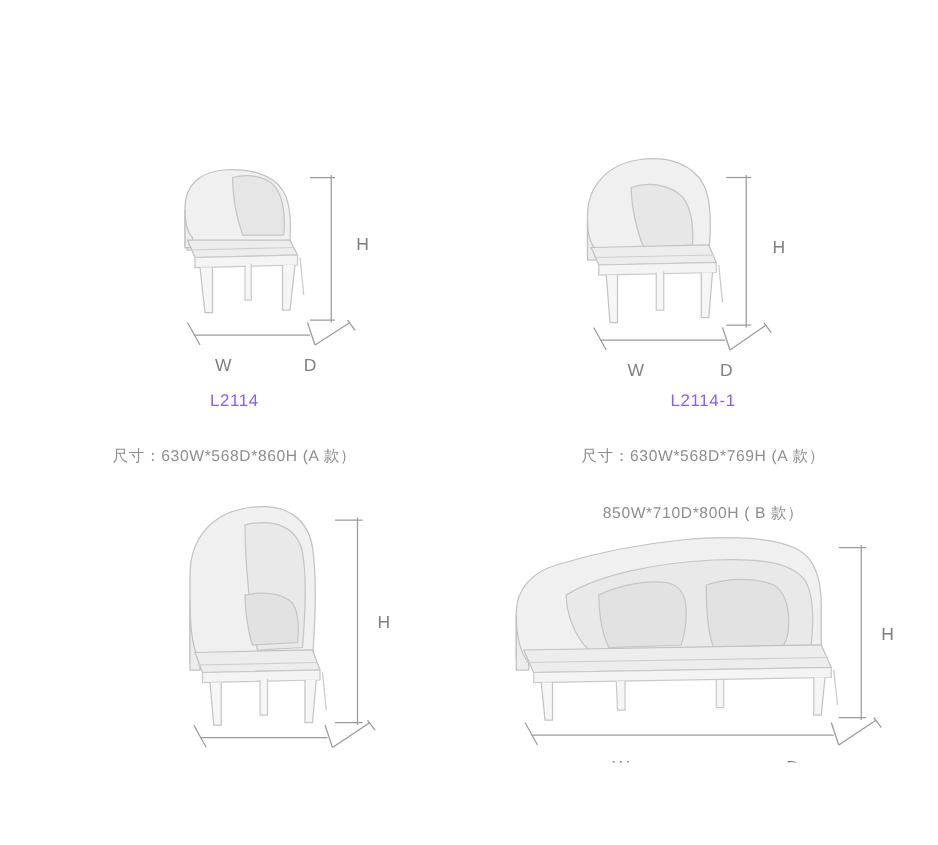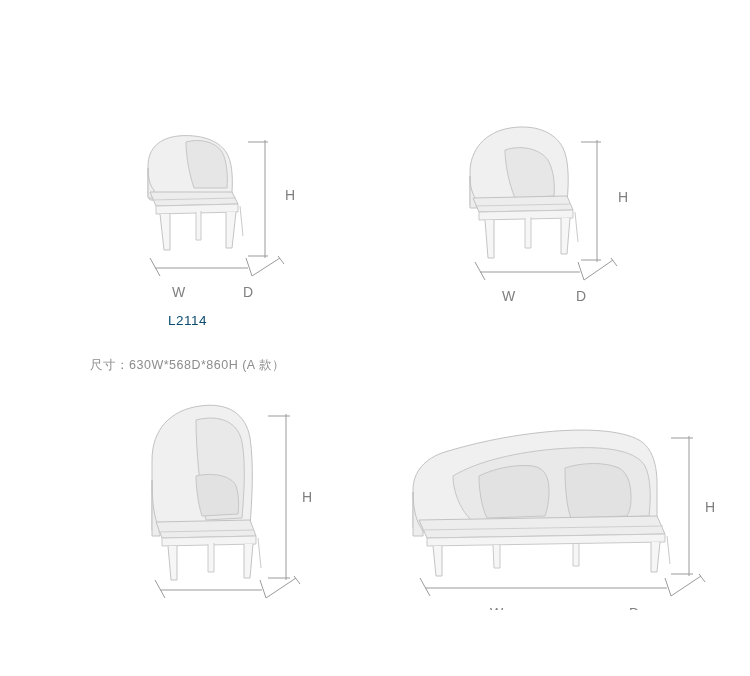--- a/index.html
+++ b/index.html
@@ -38,21 +38,21 @@
 
   .caption {
     text-align: center;
     font-size: 13px;
     color: #8d8d8d;
     letter-spacing: 0.5px;
     line-height: 21px;
   }
   .caption .code {
     font-size: 13.5px;
-    color: #0c4a6e;
+    color: #8b5cf6;
     margin-bottom: 8px;
   }
   .caption .spec {
     font-size: 12.5px;
     color: #8d8d8d;
   }
   .caption .spec div { line-height: 21px; margin-top: 24px; }
 </style>
 </head>
 <body>
@@ -127,20 +127,27 @@
           <line x1="100" y1="262" x2="110" y2="280"></line>
           <line x1="203" y1="262" x2="209" y2="280"></line>
           <line x1="209" y1="280" x2="238" y2="260"></line>
           <line x1="236" y1="258" x2="242" y2="266"></line>
         </g>
         <text x="243" y="202" font-family="Liberation Sans, sans-serif" font-size="14" fill="#7f7f7f">H</text>
         <text x="127" y="301" font-family="Liberation Sans, sans-serif" font-size="14" fill="#7f7f7f">W</text>
         <text x="201" y="301" font-family="Liberation Sans, sans-serif" font-size="14" fill="#7f7f7f">D</text>
       </svg>
     </div>
+    <div class="caption">
+      <div class="code">L2114-1</div>
+      <div class="spec">
+        <div>尺寸：630W*568D*769H (A 款）</div>
+        <div>850W*710D*800H ( B 款）</div>
+      </div>
+    </div>
   </div>
 
   <div class="cell cell-3">
     <div class="figure">
       <svg width="375" height="230" viewBox="0 0 375 230" xmlns="http://www.w3.org/2000/svg">
         <g fill="none" stroke="#b9b9b9" stroke-width="1">
           <path d="M152 150 L152 80 C152 50 170 30 200 26 C228 22 246 34 250 58 C254 84 252 120 250 146 L156 152 Z" fill="#f0f0f0" stroke="#c2c2c2"></path>
 
           <path d="M196 40 C220 34 238 42 242 62 C246 84 244 114 242 138 L206 140 C200 112 196 70 196 40 Z" fill="#e9e9e9" stroke="#c6c6c6"></path>
 

